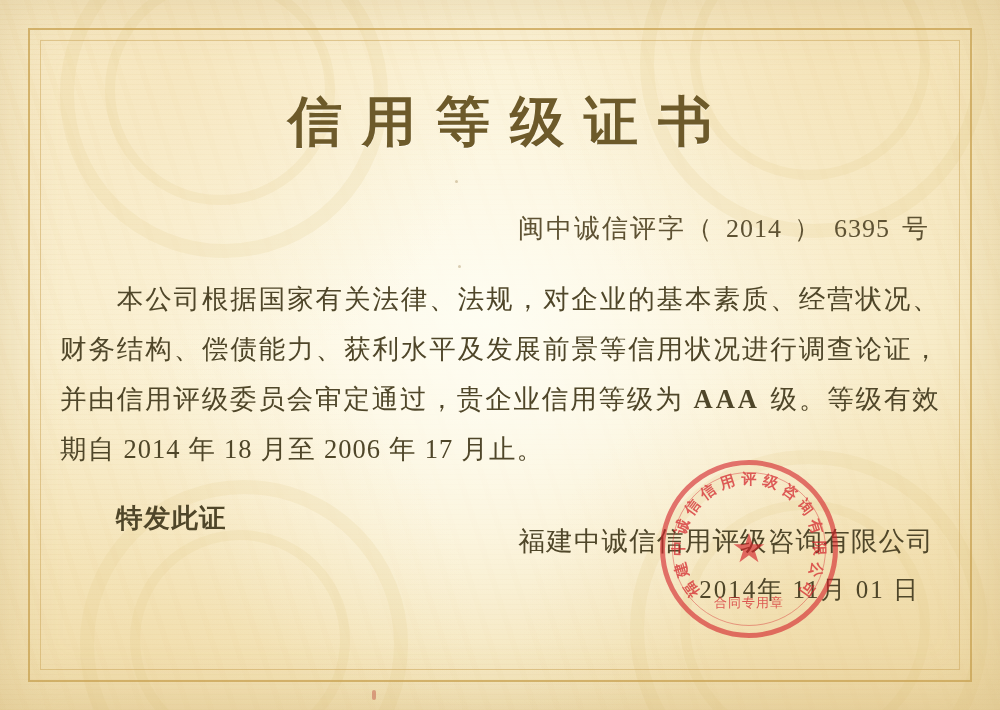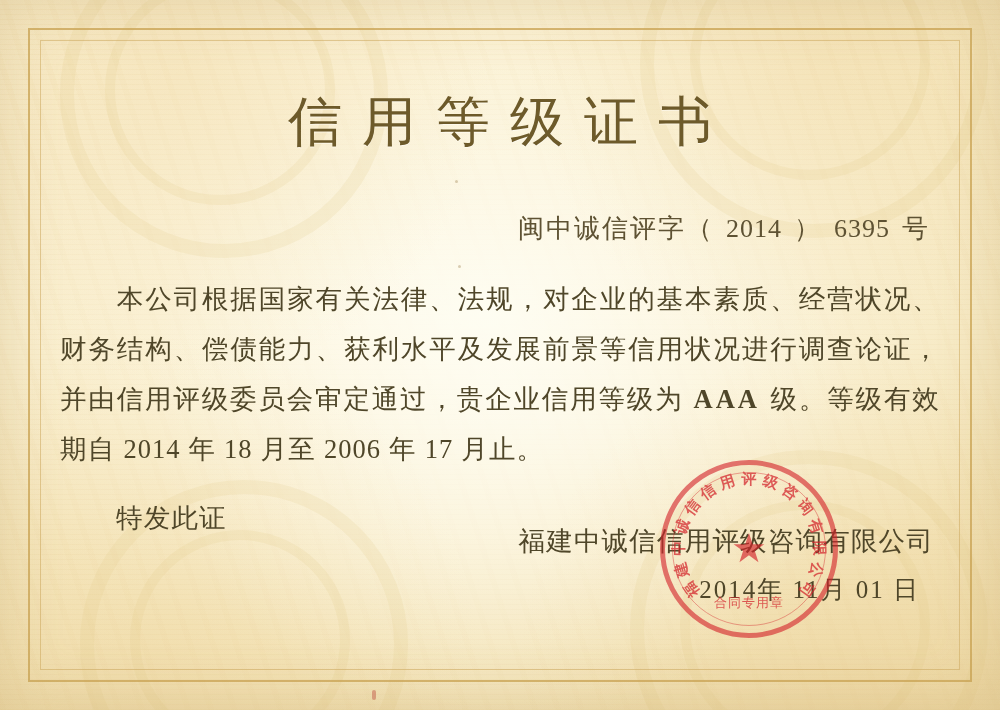--- a/index.html
+++ b/index.html
@@ -90,21 +90,21 @@
     top: 58px;
     right: 60px;
     bottom: 58px;
   }
 
   .title {
     text-align: center;
     margin-top: 28px;
     font-size: 54px;
     letter-spacing: 20px;
-    font-weight: normal;
+    font-weight: bold;
     color: #6d5a2a;
     text-indent: 20px;
     font-family: "DejaVu Serif", "Liberation Serif", serif;
     text-shadow: 0 1px 0 rgba(255,255,255,0.5);
   }
 
   .serial {
     margin-top: 52px;
     text-align: right;
     padding-right: 10px;
@@ -131,20 +131,21 @@
     padding: 0 10px;
     font-weight: bold;
   }
   .body-text .inlinenum { padding: 0 8px; letter-spacing: 1px; }
 
   .issue-line {
     margin-top: 26px;
     font-size: 26.5px;
     color: #4f4629;
     letter-spacing: 1.2px;
+    font-weight: bold;
   }
   .issue-line .indent { display: inline-block; width: 56px; }
 
   .signature {
     position: absolute;
     right: 6px;
     bottom: 46px;
     text-align: right;
   }
   .signature .org {

